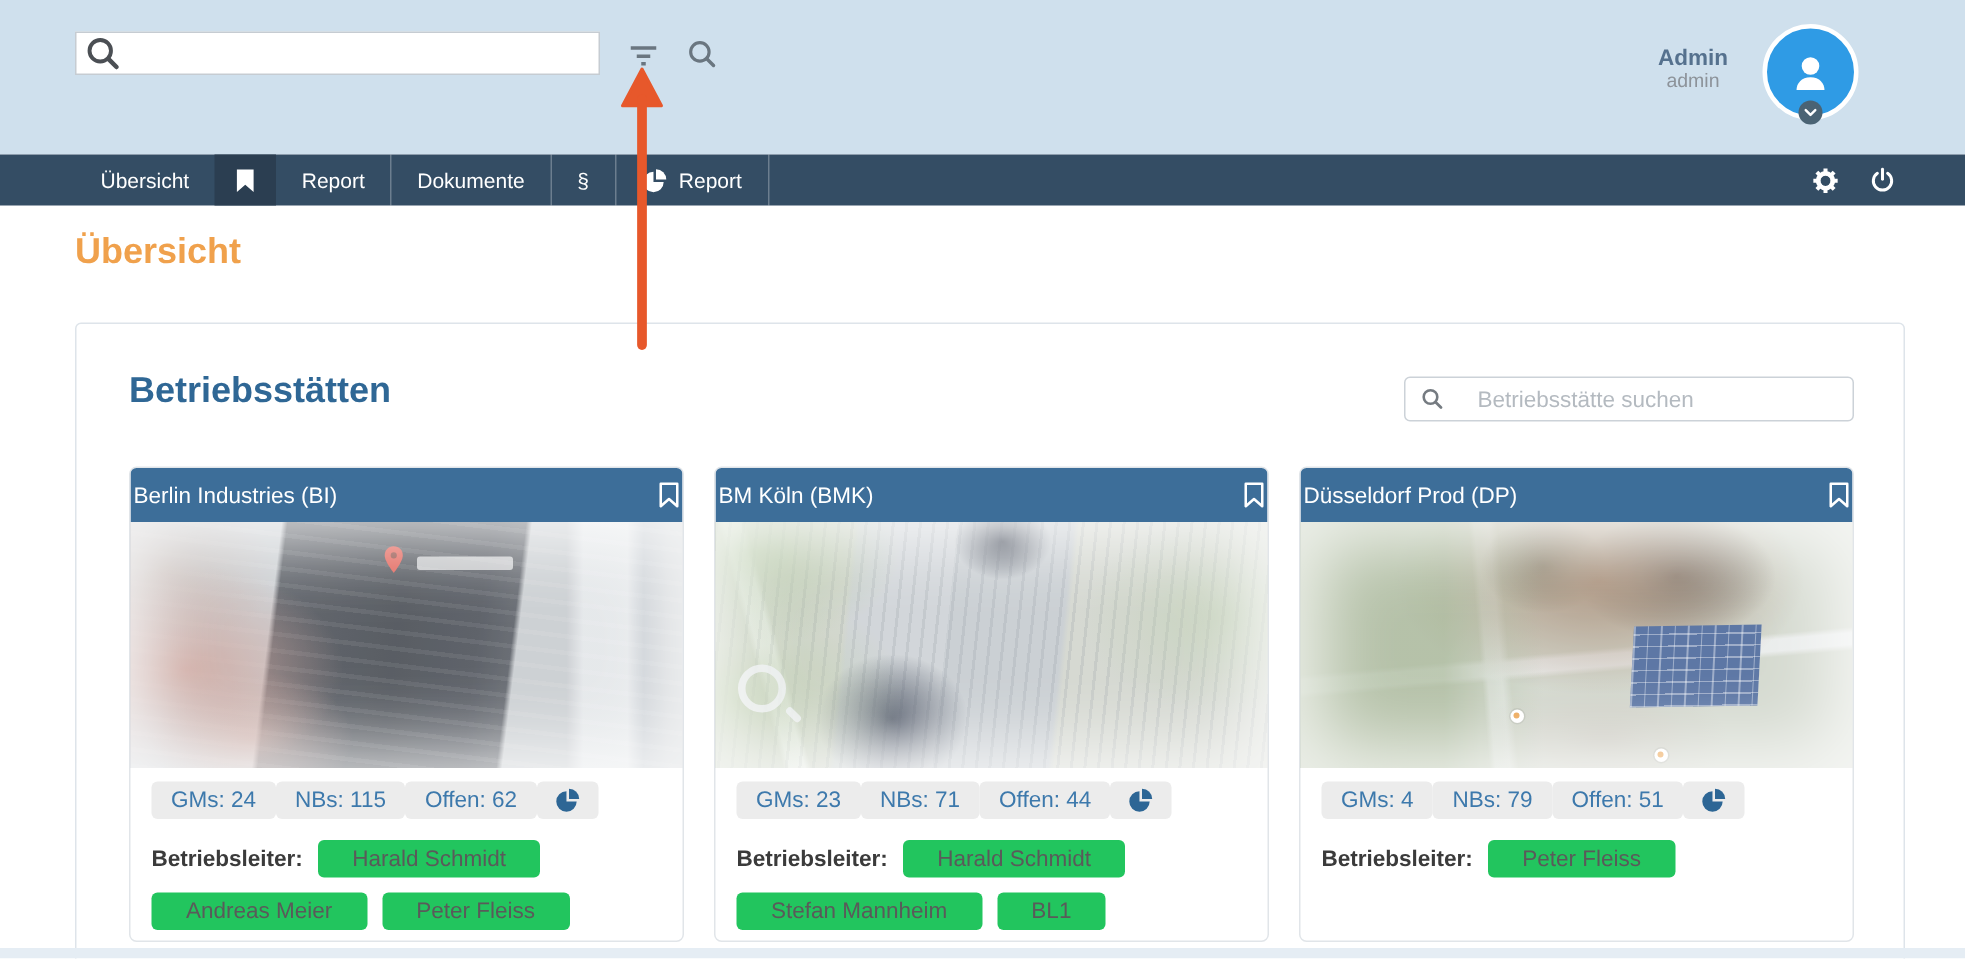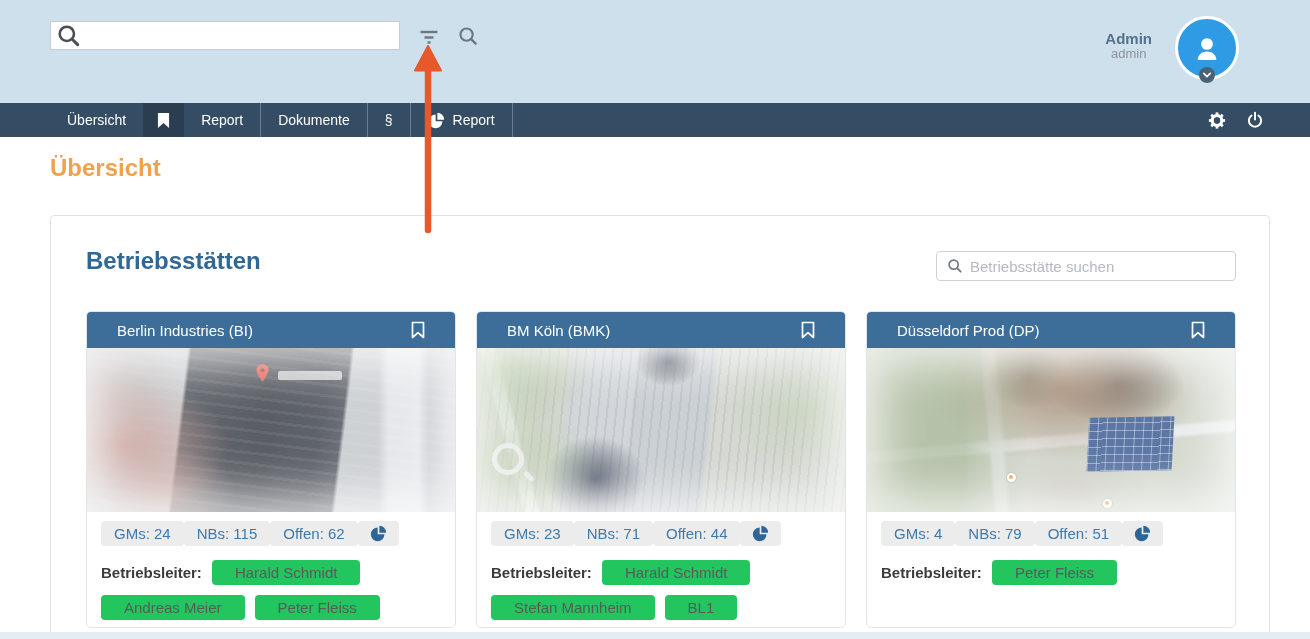--- a/index.html
+++ b/index.html
@@ -49,37 +49,37 @@
   .nav-right .icon-btn2{width:18px;height:18px;cursor:pointer;display:flex;}
   
   .page-title{position:absolute;left:50px;top:154px;font-size:24px;font-weight:bold;color:#f0a14c;}
   .container{
     position:absolute;left:50px;top:215px;width:1220px;height:430px;background:#fff;
     border:1px solid #dee4ea;border-radius:4px;box-sizing:border-box;
   }
   .section-title{position:absolute;left:35px;top:31px;font-size:24px;font-weight:bold;color:#2f6795;}
   .section-search{
     position:absolute;right:33px;top:35px;width:300px;height:30px;border:1px solid #ccd2d8;
-    border-radius:4px;box-sizing:border-box;display:flex;align-items:center;padding:12px 10px;gap:5px;
+    border-radius:4px;box-sizing:border-box;display:flex;align-items:center;padding:12px 10px;gap:20px;
     background:#fff;
   }
   .section-search input{
     border:none;outline:none;flex:1;font-size:15px;color:#444;background:transparent;
     font-family:"Liberation Sans",sans-serif;
   }
   .section-search input::placeholder{color:#b4bac0;}
   
   .cards{position:absolute;left:35px;top:95px;display:flex;gap:20px;}
   .card{
     width:370px;height:317px;border:1px solid #e1e5e9;border-radius:5px;background:#fff;
     overflow:hidden;box-sizing:border-box;display:flex;flex-direction:column;
   }
   .card-header{
     height:36px;min-height:36px;background:#3d6e99;color:#fff;display:flex;align-items:center;
-    padding:0 30px;font-size:15px;
+    padding:0 2px;font-size:15px;
   }
   .card-header .bm{margin-left:auto;display:flex;cursor:pointer;}
   .card-map{height:164px;min-height:164px;position:relative;overflow:hidden;}
   .card-map::after{
     content:'';position:absolute;inset:0;pointer-events:none;
     background:rgba(255,255,255,0.18);
     box-shadow:inset 0 0 46px 16px rgba(255,255,255,0.75);
   }
   .map1{
     background-color:#c3c7cb;

